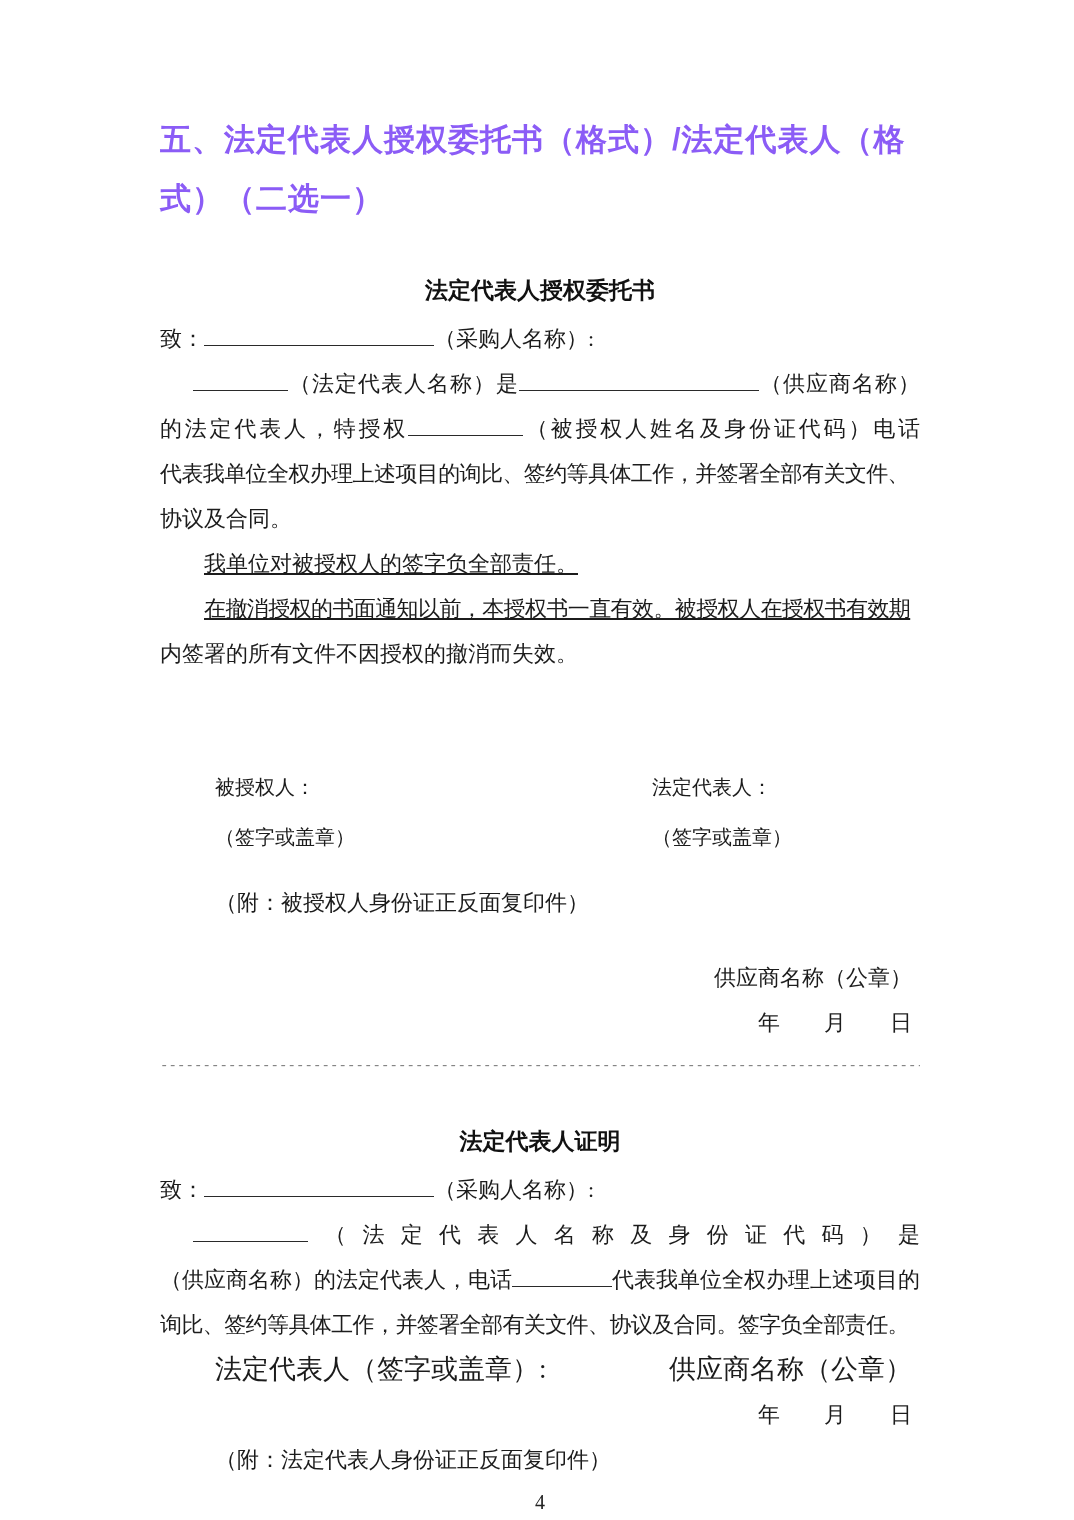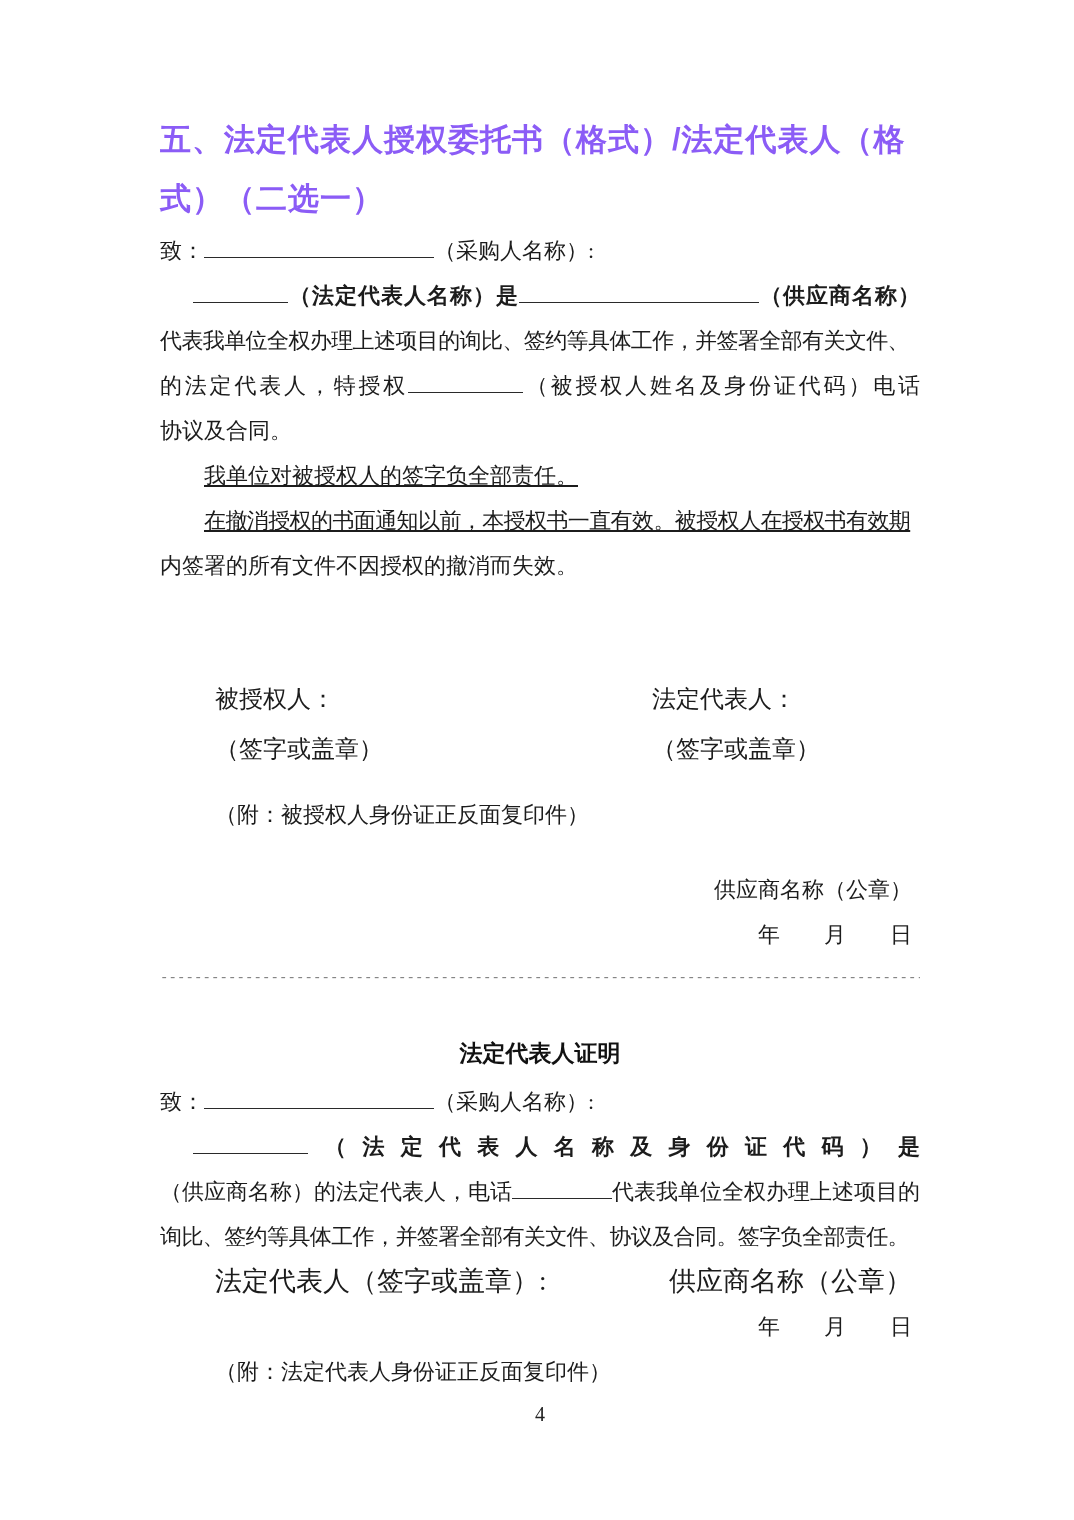--- a/index.html
+++ b/index.html
@@ -22,35 +22,35 @@
   }
   .sec-heading {
     font-size: 23px; font-weight: 700; color: #111;
     text-align: center; line-height: 30px;
   }
   .sec1-heading { margin-top: 48px; margin-bottom: 10px; }
   .sec2-heading { margin-top: 50px; margin-bottom: 10px; }
   .line { font-size: 22px; line-height: 45px; }
   .jlast { text-align: justify; text-align-last: justify; }
   .tight { letter-spacing: -0.6px; }
-  .indent-sm { padding-left: 33px; font-weight: bold; }
+  .indent-sm { padding-left: 33px; }
   .indent-2em { padding-left: 44px; text-decoration: underline; }
   .bline {
     display: inline-block; height: 2px;
     border-bottom: 1px solid #2a2a2a;
   }
   .w230 { width: 230px; }
   .w95  { width: 95px;  }
   .w240 { width: 240px; }
   .w115 { width: 115px; }
   .w100 { width: 100px; }
   .sig-cols { position: relative; margin-top: 86px; height: 100px; }
   .sig-col-left  { position: absolute; top: 0; left: 55px; }
   .sig-col-right { position: absolute; top: 0; left: 492px; }
-  .sig-line { font-size: 24px; line-height: 50px; }
+  .sig-line { font-size: 20px; line-height: 50px; }
   .attach-line { margin-top: 18px; padding-left: 55px; }
   .right-line { text-align: right; padding-right: 8px; }
   .seal-line { margin-top: 30px; }
   .divider {
     margin-top: 10px; height: 22px; overflow: hidden;
     font-family: "Liberation Mono", "DejaVu Sans Mono", monospace;
     font-size: 14px; line-height: 22px; color: #858585;
     white-space: nowrap; letter-spacing: 0.1px;
   }
   .sig-row2 {
@@ -65,34 +65,35 @@
   }
 </style>
 </head>
 <body>
 
 <div class="page">
 
   <div class="doc-title">五、法定代表人授权委托书（格式）/法定代表人（格式）（二选一）</div>
 
   <div>
+    <div class="sec-heading sec1-heading">法定代表人授权委托书</div>
 
     <div class="line">
       <span>致：</span><span class="bline w230"></span><span>（采购人名称）:</span>
     </div>
 
     <div class="line jlast indent-sm">
       <span class="bline w95"></span><span>（法定代表人名称）是</span><span class="bline w240"></span><span>（供应商名称）</span>
     </div>
 
-    <div class="line tight">代表我单位全权办理上述项目的询比、签约等具体工作，并签署全部有关文件、</div>
-
     <div class="line jlast">
       <span>的法定代表人，特授权</span><span class="bline w115"></span><span>（被授权人姓名及身份证代码）电话</span>
     </div>
+
+    <div class="line tight">代表我单位全权办理上述项目的询比、签约等具体工作，并签署全部有关文件、</div>
     <div class="line">协议及合同。</div>
 
     <div class="line indent-2em">我单位对被授权人的签字负全部责任。</div>
 
     <div class="line tight indent-2em">在撤消授权的书面通知以前，本授权书一直有效。被授权人在授权书有效期</div>
     <div class="line">内签署的所有文件不因授权的撤消而失效。</div>
 
     <div class="sig-cols">
       <div class="sig-col-left">
         <div class="sig-line">被授权人：</div>

